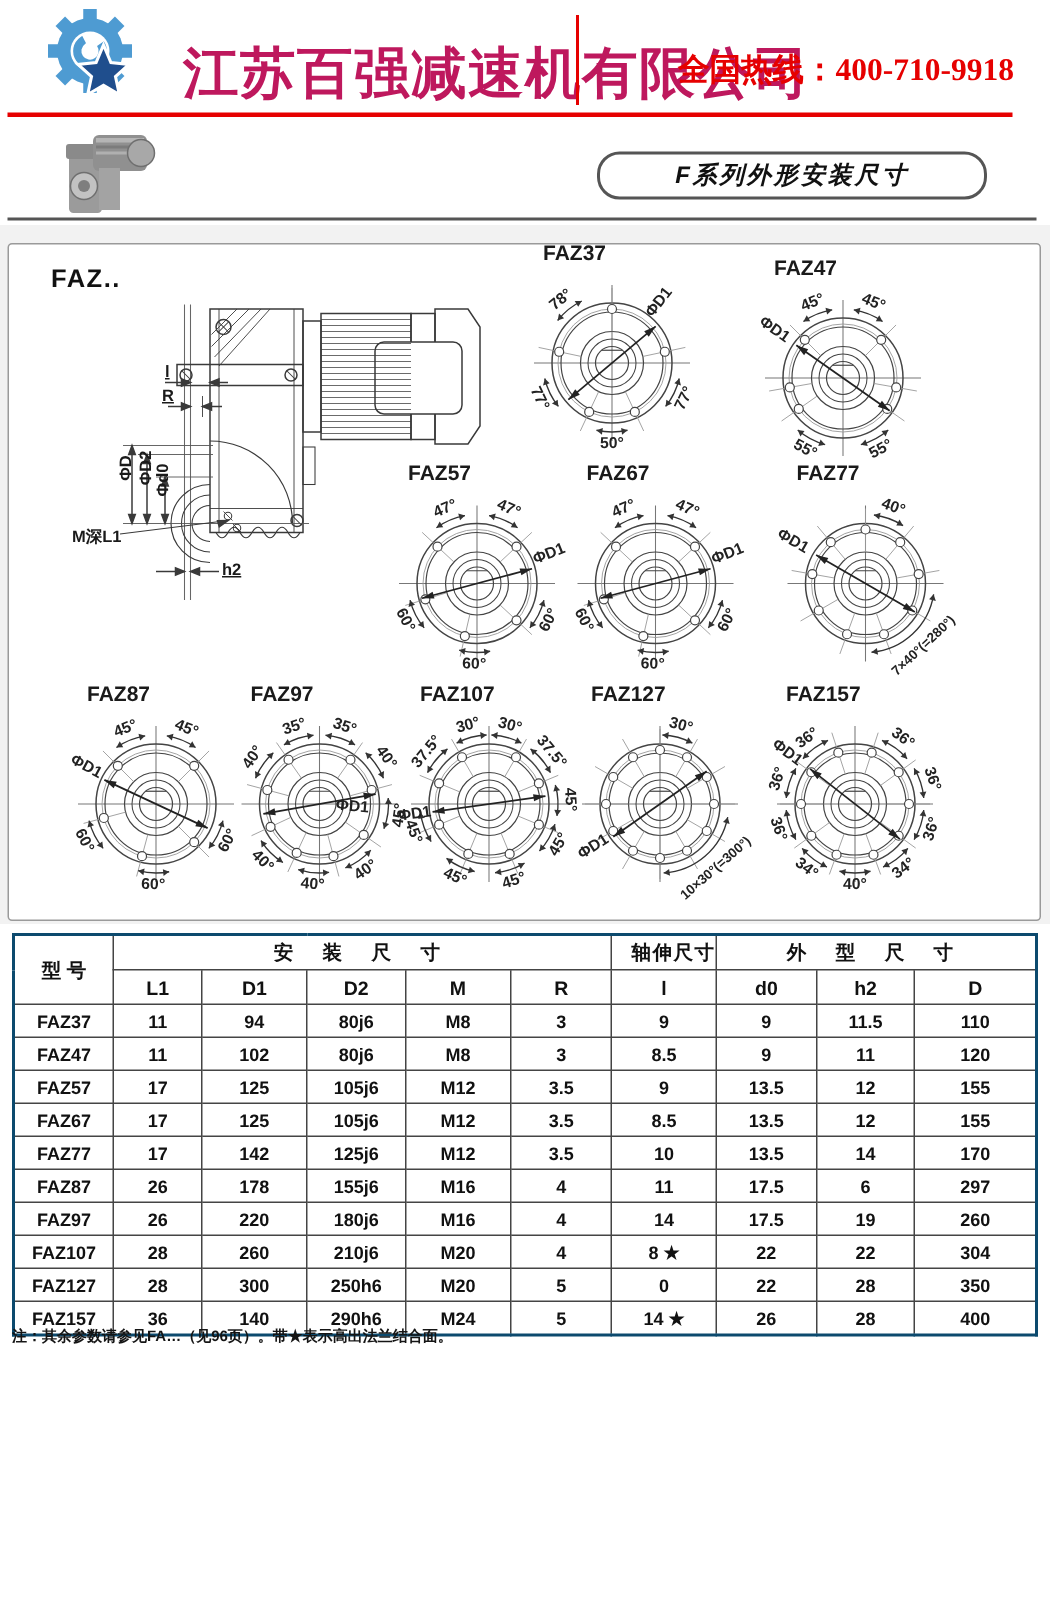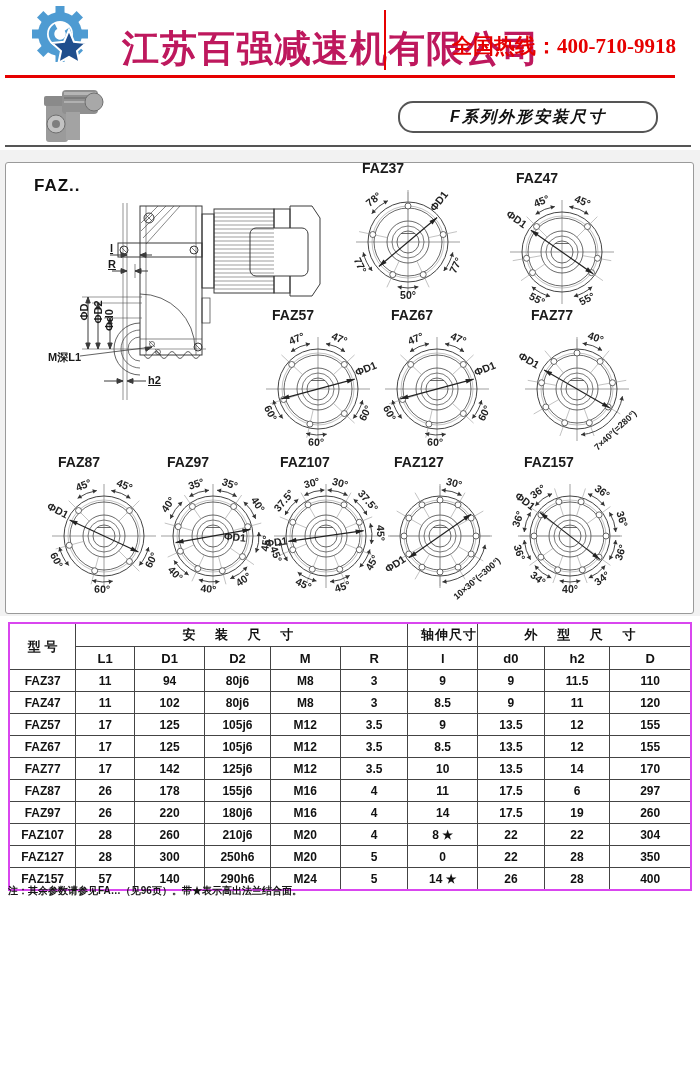--- a/index.html
+++ b/index.html
@@ -21,21 +21,21 @@
   .flange svg{position:absolute;left:0;top:16px;}
   #main-draw{left:18px;top:174px;width:315px;height:240px;}
   #faz-label{left:16px;top:2px;font-size:17px;font-weight:bold;letter-spacing:1px;}
   #main-svg{position:absolute;left:0;top:24px;}
   .dim{position:absolute;font-size:11px;font-weight:bold;color:#1a1a1a;}
   .dim.u{text-decoration:underline;}
   .rot{transform:rotate(-90deg);transform-origin:center;}
   
   #dim-table{left:8px;top:622px;width:684px;border-collapse:collapse;background:#fff;}
   #dim-table th,#dim-table td{border:1px solid #444;text-align:center;font-size:12px;font-weight:bold;color:#111;padding:0;}
-  #dim-table{border:2px solid #d946ef;}
+  #dim-table{border:2px solid #0c4a6e;}
   #dim-table thead th{font-size:13px;height:22px;}
   #dim-table tbody td{height:21px;}
   #dim-table .grp{letter-spacing:8px;}
   #dim-table .grp2{letter-spacing:1px;text-align:right;}
   #note{left:8px;top:884px;font-size:10px;font-weight:bold;color:#151515;}
 </style>
 </head>
 <body>
 
 <svg class="abs" style="left:26px;top:6px" width="92" height="68" viewBox="0 0 92 68">
@@ -869,21 +869,21 @@
         <td>250h6</td>
         <td>M20</td>
         <td>5</td>
         <td>0</td>
         <td>22</td>
         <td>28</td>
         <td>350</td>
       </tr>
       <tr>
         <td>FAZ157</td>
-        <td>57</td>
+        <td>36</td>
         <td>140</td>
         <td>290h6</td>
         <td>M24</td>
         <td>5</td>
         <td>14 ★</td>
         <td>26</td>
         <td>28</td>
         <td>400</td>
       </tr>
     </tbody>

